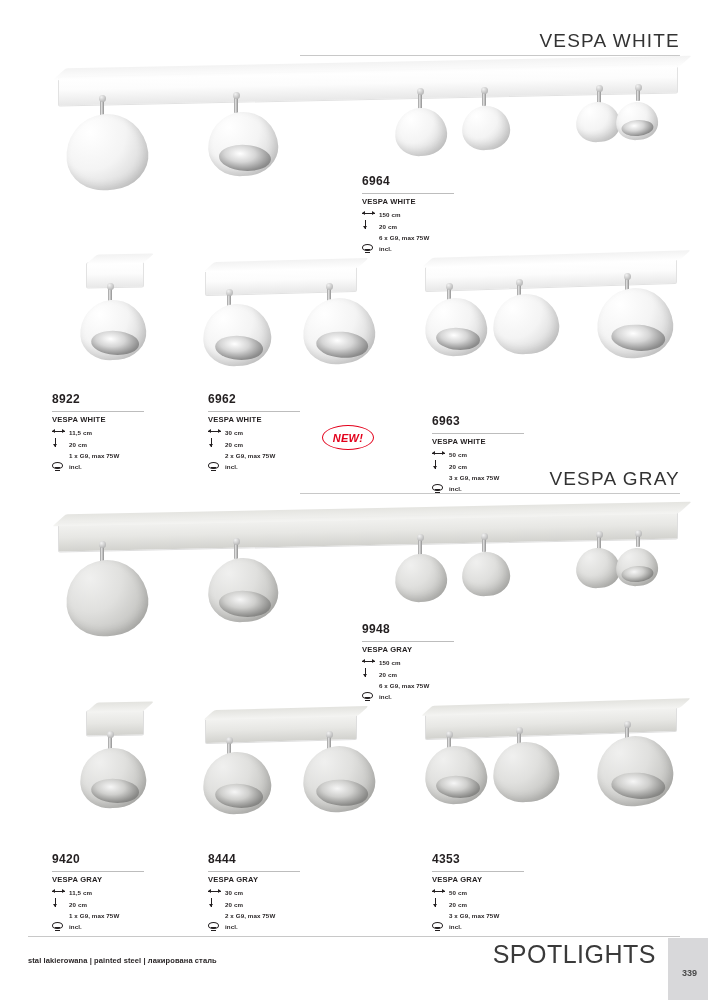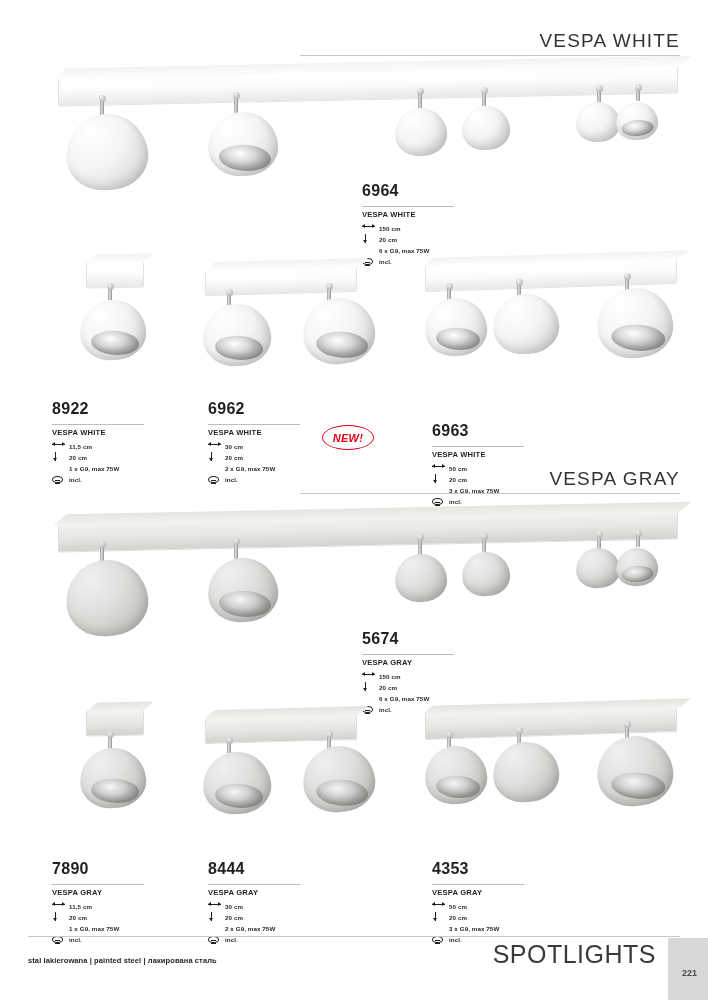--- a/index.html
+++ b/index.html
@@ -36,25 +36,24 @@
   }
 
   
   .info {
     position: absolute;
     width: 150px;
     font-size: 6.2px;
     line-height: 1.55;
   }
   .info .code {
-    font-size: 16px;
+    font-size: 12px;
     font-weight: bold;
     letter-spacing: 0.3px;
     color: #231f20;
-    margin-top: 7px;
   }
   .info .code-rule {
     height: 1px;
     background: #bdbdbd;
     margin: 2px 0 2px 0;
     width: 92px;
   }
   .info .name {
     font-size: 7.6px;
     font-weight: bold;
@@ -474,21 +473,21 @@
   </div>
   <div class="shade sg" style="left:337px; top:46px; width:52px; height:48px; transform: rotate(-4deg);"></div>
   <div class="shade sg" style="left:404px; top:44px; width:48px; height:44px; transform: rotate(-4deg);"></div>
   <div class="shade sg" style="left:518px; top:40px; width:44px; height:40px; transform: rotate(-4deg);"></div>
   <div class="shade sg" style="left:558px; top:40px; width:42px; height:38px; transform: rotate(-4deg);">
     <div class="reflector reflector-g" style="left:5px; top:18px; width:32px; height:16px;"></div>
   </div>
 </div>
 
 <div class="info" style="left:362px; top:620px;">
-  <div class="code">5674</div>
+  <div class="code">9948</div>
   <div class="code-rule"></div>
   <div class="name">VESPA GRAY</div>
   <div class="spec">
       <span class="sym"><span class="ico-w"><span class="r"></span></span></span>
       <span class="txt">150 cm</span>
     </div>
   <div class="spec">
       <span class="sym"><span class="ico-h"></span></span>
       <span class="txt">20 cm</span>
     </div>
@@ -545,21 +544,21 @@
   <div class="shade sg" style="left:0px; top:58px; width:62px; height:58px; transform: rotate(-5deg);">
     <div class="reflector reflector-g" style="left:10px; top:30px; width:44px; height:22px; transform: rotate(9deg);"></div>
   </div>
   <div class="shade sg" style="left:68px; top:54px; width:66px; height:60px; transform: rotate(-5deg);"></div>
   <div class="shade sg" style="left:172px; top:48px; width:76px; height:70px; transform: rotate(-5deg);">
     <div class="reflector reflector-g" style="left:13px; top:37px; width:54px; height:26px; transform: rotate(9deg);"></div>
   </div>
 </div>
 
 <div class="info" style="left:52px; top:850px;">
-  <div class="code">7890</div>
+  <div class="code">9420</div>
   <div class="code-rule"></div>
   <div class="name">VESPA GRAY</div>
   <div class="spec">
       <span class="sym"><span class="ico-w"><span class="r"></span></span></span>
       <span class="txt">11,5 cm</span>
     </div>
   <div class="spec">
       <span class="sym"><span class="ico-h"></span></span>
       <span class="txt">20 cm</span>
     </div>
@@ -614,13 +613,13 @@
   <div class="spec">
       <span class="sym"><span class="ico-bulb"></span></span>
       <span class="txt">incl.</span>
     </div>
 </div>
 
 <div class="footer-rule"></div>
 <div class="footer-mat">stal lakierowana  |  painted steel  |  лакирована сталь</div>
 <div class="footer-title">SPOTLIGHTS</div>
 <div class="page-tab"></div>
-<div class="page-num">221</div>
+<div class="page-num">339</div>
 
 </body></html>

